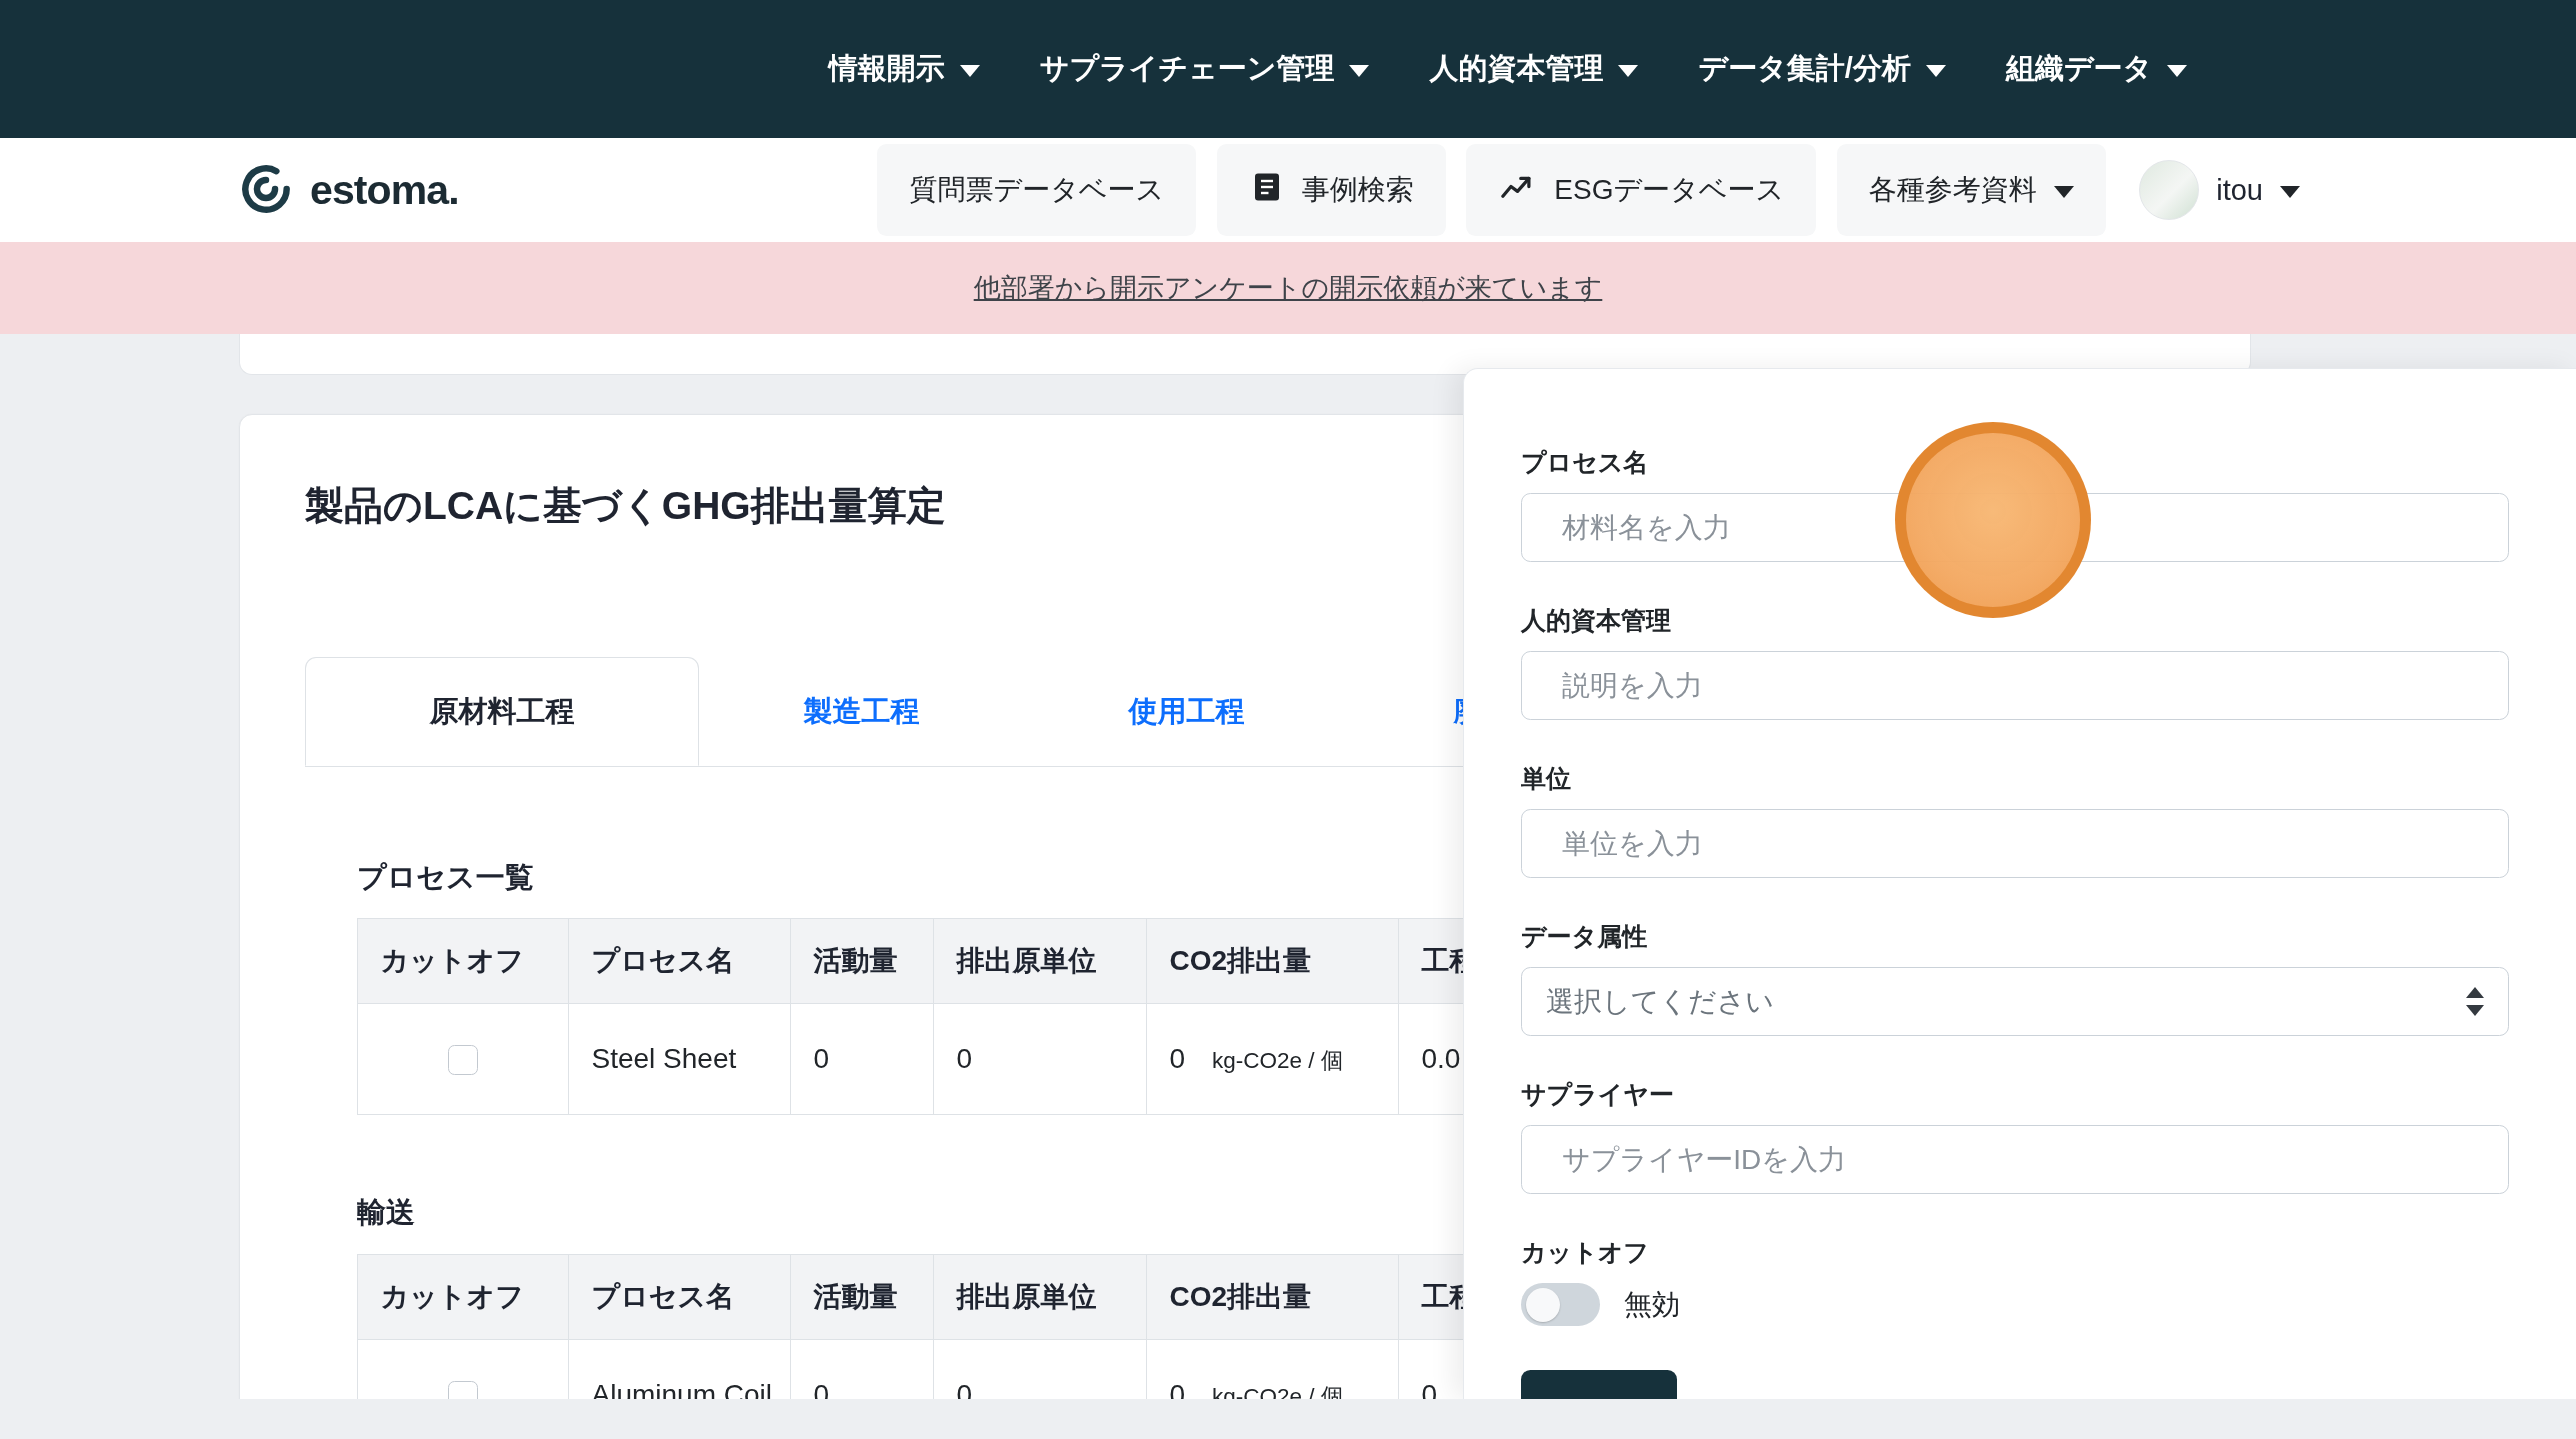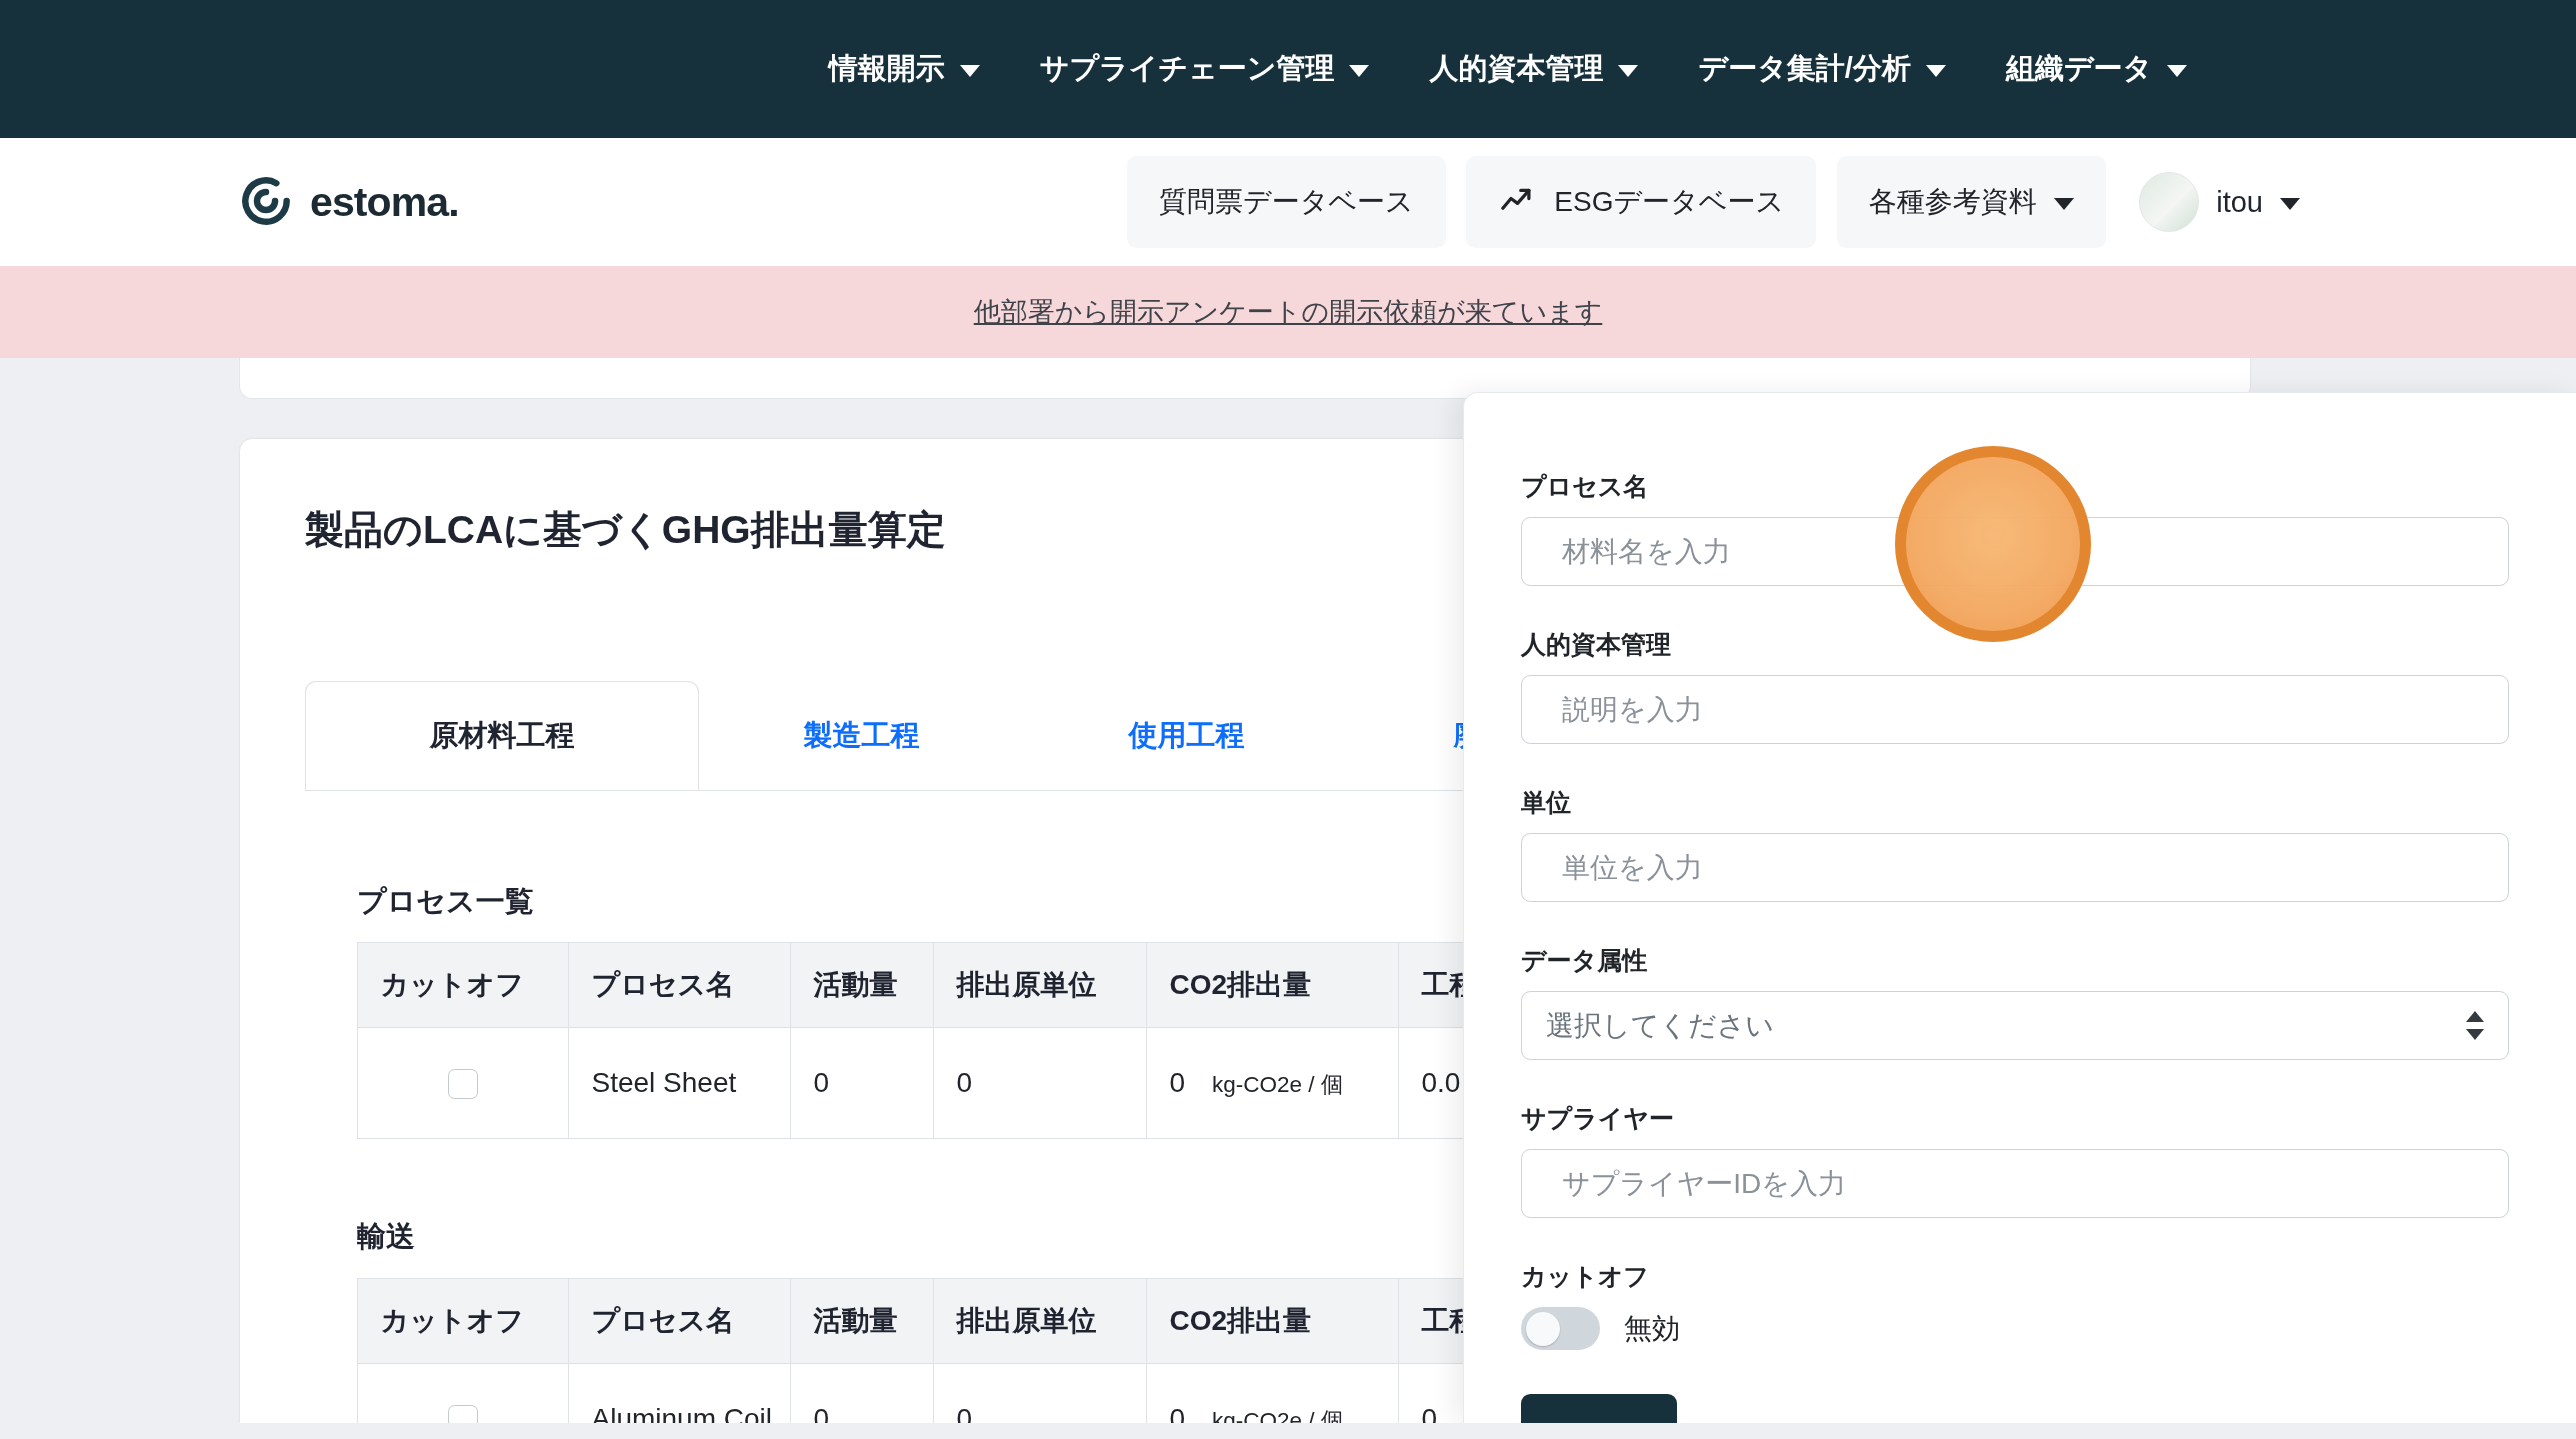--- a/index.html
+++ b/index.html
@@ -8,21 +8,21 @@
 
   
   .topnav { height:138px; background:#16313b; display:flex; align-items:center;
     justify-content:center; gap:60px; padding-left:440px; }
   .nav-item { display:flex; align-items:center; gap:15px; color:#ffffff;
     font-size:29px; font-weight:700; cursor:pointer; white-space:nowrap; }
   .caret { width:0; height:0; border-left:10.3px solid transparent;
     border-right:10.3px solid transparent; border-top:12px solid currentColor; margin-top:4.7px; }
 
   
-  .header { height:128px; background:#ffffff; display:flex; align-items:center;
+  .header { height:104px; background:#ffffff; display:flex; align-items:center;
     padding:0 276px 0 235px;gap:16px; }
   .brand { display:flex; align-items:center; gap:13px; cursor:pointer; }
   .brand-text { font-size:41px; font-weight:700; color:#1c2b33; letter-spacing:-0.9px; }
   .header-right { margin-left:auto; display:flex; align-items:center; gap:20.6px; }
   .hbtn { height:92px; padding:0 32px; background:#f6f7f8; border-radius:9.4px;
     display:flex; align-items:center; gap:17px; font-size:28px; color:#212529;
     cursor:pointer; white-space:nowrap; }
   .user { display:flex; align-items:center; gap:17px; font-size:29px; color:#1f2430;
     cursor:pointer; margin-left:13px; }
   .avatar { width:60px; height:60px; border-radius:50%; overflow:hidden;
@@ -138,20 +138,31 @@
       </svg>
     </span>
     <span class="brand-text">estoma.</span>
   </div>
   <div class="header-right">
     <div class="hbtn">
       <span>質問票データベース</span>
     </div>
     <div class="hbtn">
       <span>
+        <svg width="36" height="36" viewBox="0 0 24 24">
+          <rect x="4" y="3" width="16" height="18" rx="2" fill="#212529"></rect>
+          <line x1="8" y1="8" x2="16" y2="8" stroke="#fff" stroke-width="1.6"></line>
+          <line x1="8" y1="12" x2="16" y2="12" stroke="#fff" stroke-width="1.6"></line>
+          <line x1="8" y1="16" x2="13" y2="16" stroke="#fff" stroke-width="1.6"></line>
+        </svg>
+      </span>
+      <span>事例検索</span>
+    </div>
+    <div class="hbtn">
+      <span>
         <svg width="39" height="39" viewBox="0 0 24 24" fill="none" stroke="#212529" stroke-width="2" stroke-linecap="round" stroke-linejoin="round">
           <path d="M3 18l5-6 4 3 7-8"></path>
           <path d="M14 7h5v5"></path>
         </svg>
       </span>
       <span>ESGデータベース</span>
     </div>
     <div class="hbtn">
       <span>各種参考資料</span>
       <span class="caret" style="color:#212529;"></span>

